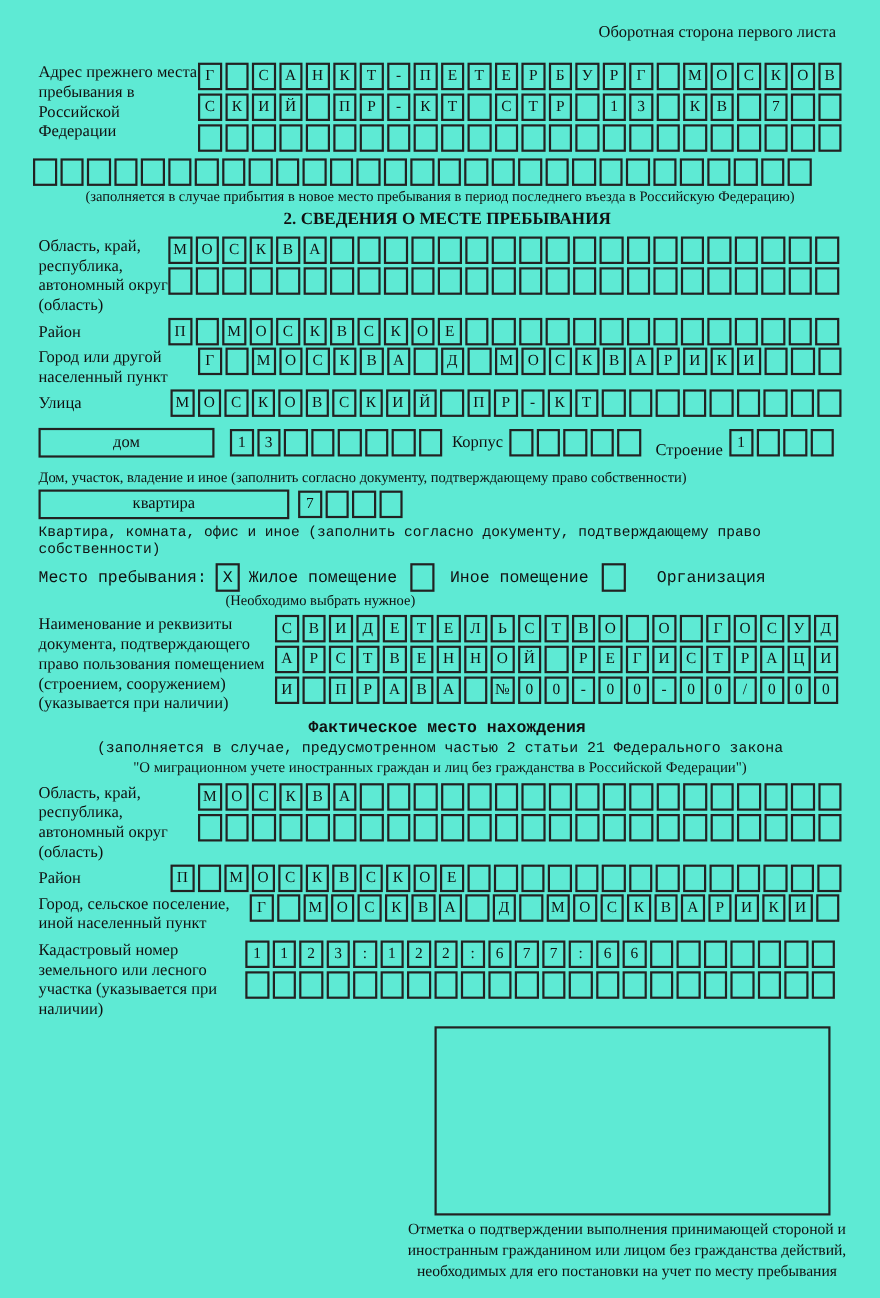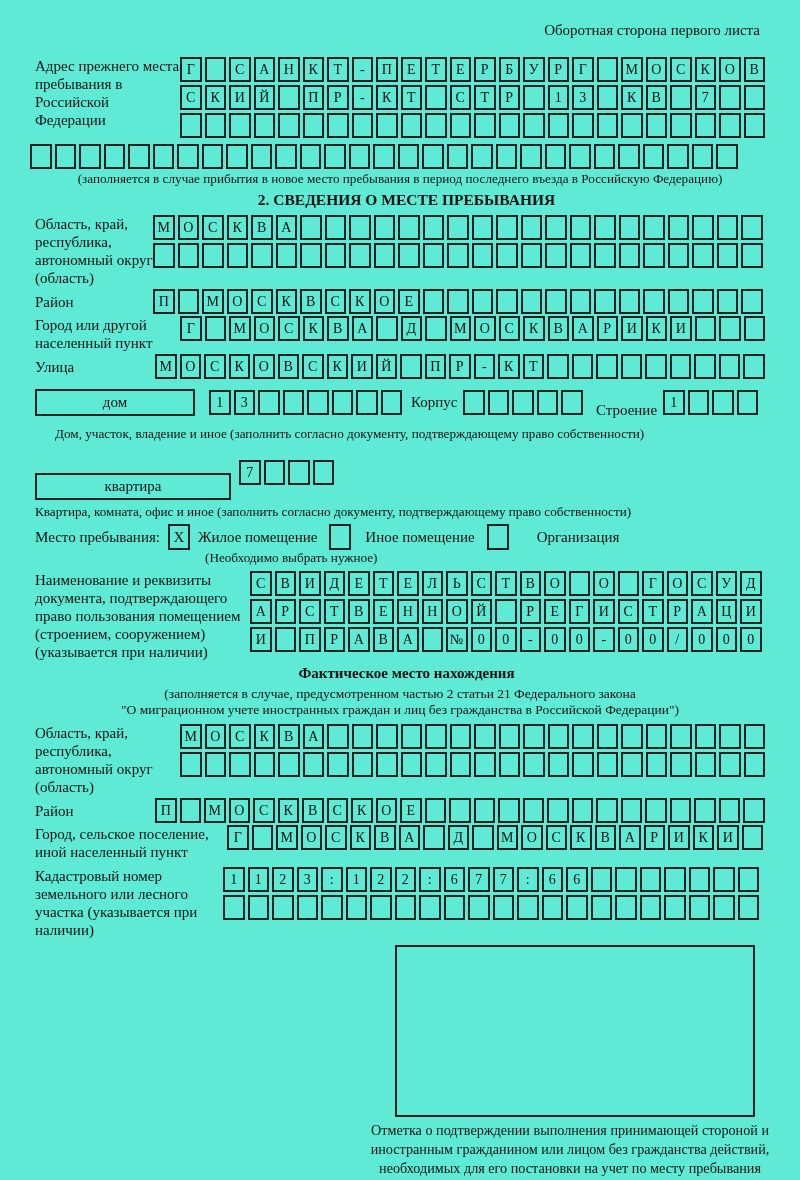--- a/index.html
+++ b/index.html
@@ -24,30 +24,30 @@
     flex:none;box-sizing:border-box;
     width:21.5px;height:25px;margin-right:3px;
     border:2px solid #222;
     display:inline-flex;align-items:center;justify-content:center;
     font-size:14px;
   }
   .fullrow{margin-top:3px;padding-left:30px;}
   .note{font-size:13.2px;line-height:16px;}
   .center{text-align:center;}
   .sect-title{margin-top:4px;text-align:center;font-weight:bold;font-size:15.5px;padding-left:13px;}
-  .mt2{margin-top:2px;} .mt3{margin-top:3px;} .mt4{margin-top:4px;}
+  .mt2{margin-top:2px;} .mt3{margin-top:3px;} .mt4{margin-top:4px;font-family:Liberation Mono, monospace;}
   .mt5{margin-top:5px;} .mt6{margin-top:6px;}
   .wide-box{
     flex:none;box-sizing:border-box;height:27px;
     border:2px solid #222;
     display:inline-flex;align-items:center;justify-content:center;
     font-size:15px;
   }
   .house-box{width:160px;}
-  .apt-box{width:196px;margin-top:28px;}
+  .apt-box{width:228px;}
   .inline-lbl{flex:none;font-size:15px;line-height:25px;}
   .checkbox{
     flex:none;box-sizing:border-box;width:22px;height:26px;
     border:2px solid #222;
     display:inline-flex;align-items:center;justify-content:center;
     font-size:15px;
   }
   .stay-note{margin-left:205px;width:280px;text-align:left;font-size:13.2px;}
   .stamp-box{
     box-sizing:border-box;
@@ -360,21 +360,21 @@
         <span class="cell"></span>
       </div>
     <div class="inline-lbl" style="margin:16px 6px 0 10px">Строение</div>
     <div class="cellrow">
         <span class="cell">1</span>
         <span class="cell"></span>
         <span class="cell"></span>
         <span class="cell"></span>
       </div>
   </div>
-  <div class="note mt3" style="padding-left:55px">Дом, участок, владение и иное (заполнить согласно документу, подтверждающему право собственности)</div>
+  <div class="note mt3" style="padding-left:35px">Дом, участок, владение и иное (заполнить согласно документу, подтверждающему право собственности)</div>
 
   <div class="frow vcenter mt3">
     <div class="wide-box apt-box">квартира</div>
     <div class="cellrow" style="margin-left:8px">
         <span class="cell">7</span>
         <span class="cell"></span>
         <span class="cell"></span>
         <span class="cell"></span>
       </div>
   </div>

